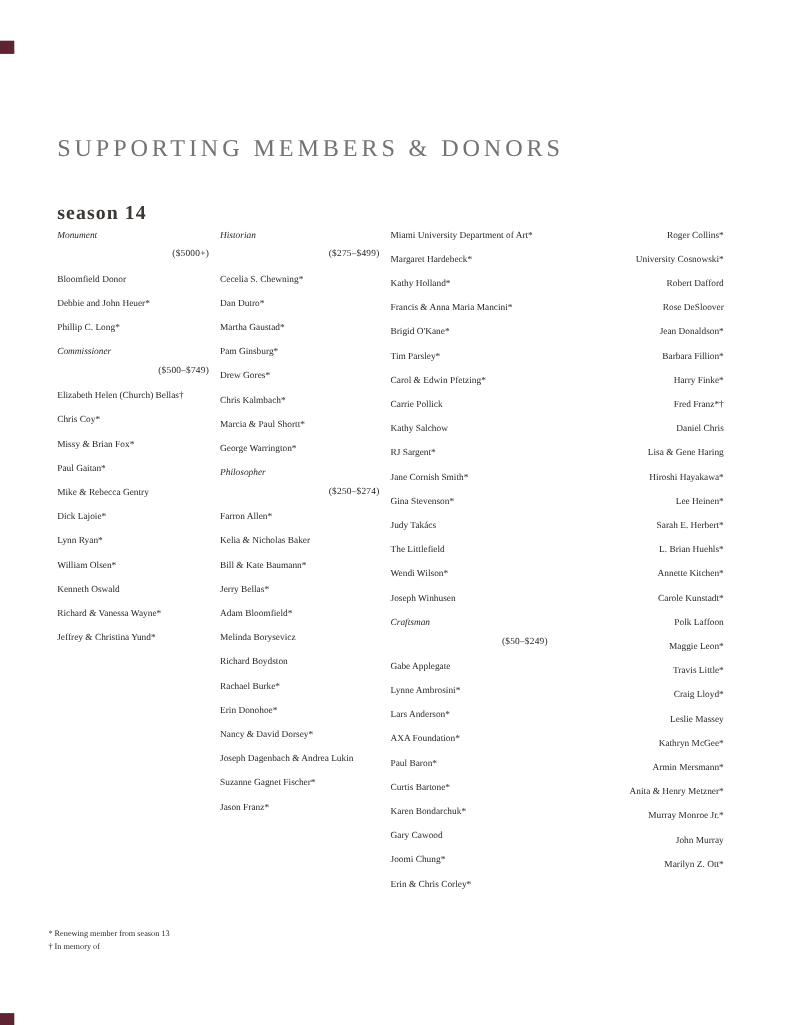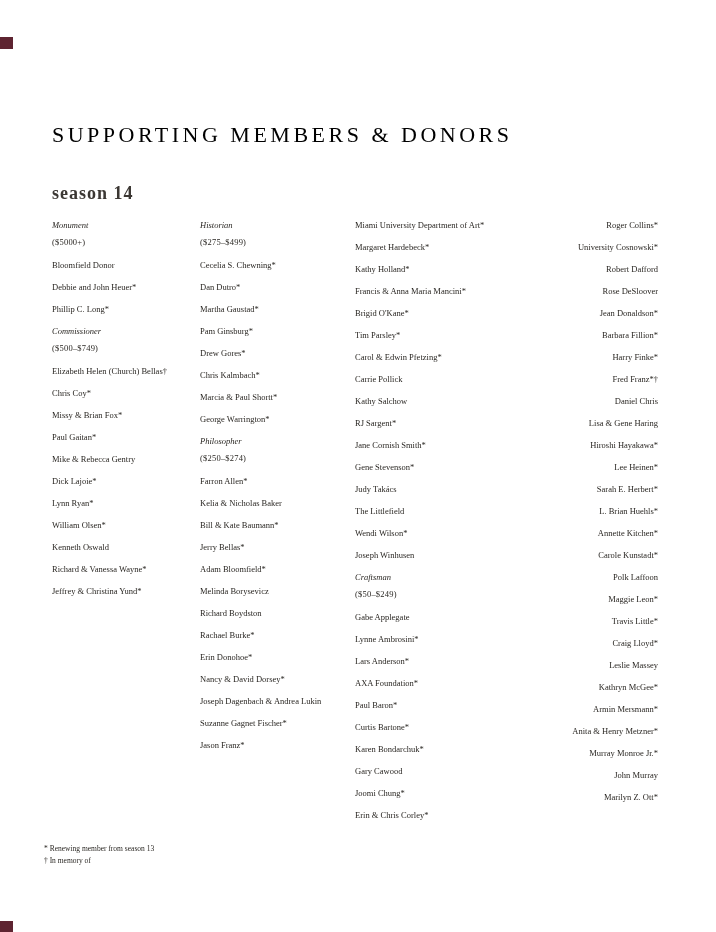--- a/index.html
+++ b/index.html
@@ -10,39 +10,39 @@
     font-family:"Liberation Serif", serif;
     color:#1f1d1b;
     overflow:hidden;
   }
   .edge-mark{position:absolute;left:0;width:13px;}
   .edge-mark.top{top:37px;height:12px;}
   .edge-mark.bottom{top:921px;height:11px;}
   .title{
     position:absolute;left:52px;top:107px;
     font-size:22px;font-weight:500;letter-spacing:3.5px;
-    color:#000000;white-space:nowrap;
+    color:#737373;white-space:nowrap;
   }
   .subtitle{
     position:absolute;left:52px;top:139px;
     font-size:18px;letter-spacing:1px;color:#3b3733;margin-top:44px;
   }
   .columns{
-    position:absolute;left:52px;top:221px;
+    position:absolute;left:52px;top:209px;
     display:flex;align-items:flex-start;
   }
   .col{box-sizing:border-box;padding-right:10px;}
   .col:nth-child(1){width:148px;}
   .col:nth-child(2){width:155px;}
   .col:nth-child(3){width:153px;}
   .col:nth-child(4){width:160px;text-align:right;}
   .group{margin:0 0 3px 0;}
   .group p{margin:0;line-height:9px;font-size:8.5px;color:#2a2723;}
   .group .cat{font-style:italic;margin-bottom:8px;}
-  .group .range{margin-bottom:14px;letter-spacing:0.2px;}
+  .group .range{margin-bottom:14px;letter-spacing:0.2px;text-align:right;}
   .group .donor{margin-bottom:13px;white-space:nowrap;}
   .footnotes{position:absolute;left:44px;top:845px;}
   .footnotes p{margin:0 0 4px 0;font-size:7.5px;line-height:8px;color:#2a2723;}
 </style>
 </head>
 <body>
 
 <div class="edge-mark top" style="background: rgb(94, 36, 49);"></div>
 <div class="edge-mark bottom" style="background: rgb(94, 36, 49);"></div>
 
@@ -111,21 +111,21 @@
         <p class="donor">Margaret Hardebeck*</p>
         <p class="donor">Kathy Holland*</p>
         <p class="donor">Francis &amp; Anna Maria Mancini*</p>
         <p class="donor">Brigid O'Kane*</p>
         <p class="donor">Tim Parsley*</p>
         <p class="donor">Carol &amp; Edwin Pfetzing*</p>
         <p class="donor">Carrie Pollick</p>
         <p class="donor">Kathy Salchow</p>
         <p class="donor">RJ Sargent*</p>
         <p class="donor">Jane Cornish Smith*</p>
-        <p class="donor">Gene Stevenson*</p>
+        <p class="donor">Gina Stevenson*</p>
         <p class="donor">Judy Takács</p>
         <p class="donor">The Littlefield</p>
         <p class="donor">Wendi Wilson*</p>
         <p class="donor">Joseph Winhusen</p>
       </div>
       <div class="group">
         <p class="cat">Craftsman</p>
         <p class="range">($50–$249)</p>
         <p class="donor">Gabe Applegate</p>
         <p class="donor">Lynne Ambrosini*</p>

